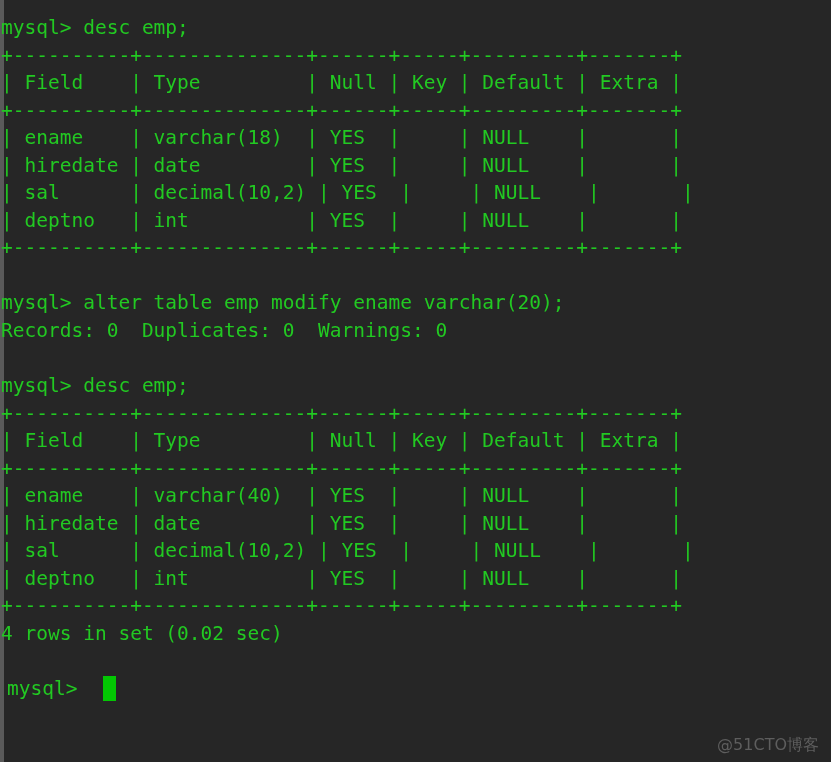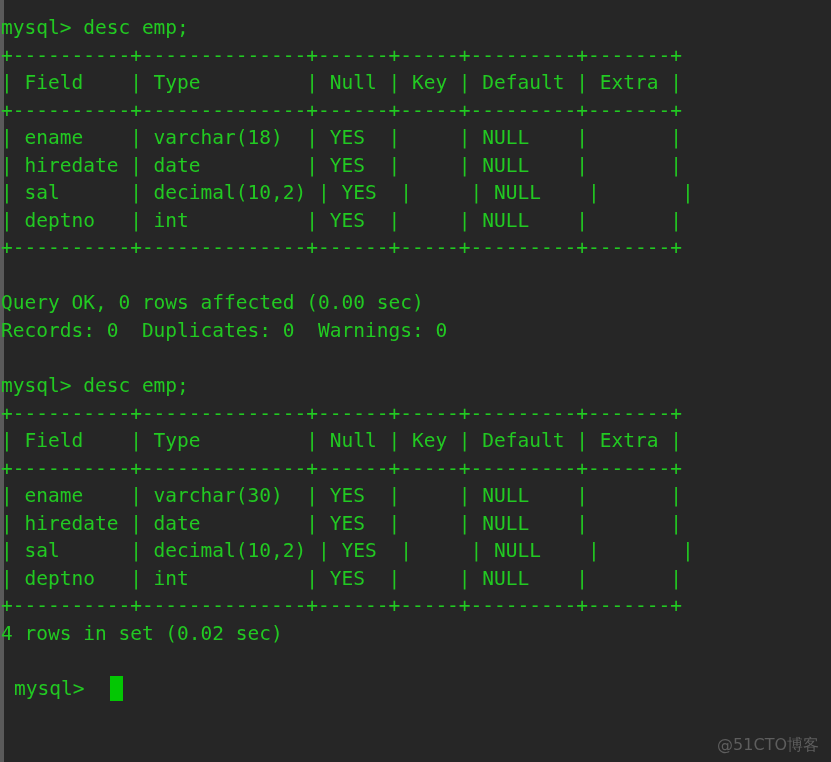--- a/index.html
+++ b/index.html
@@ -42,21 +42,21 @@
   .line.blank {
     color: transparent;
   }
   
   .prompt-line {
     height: 27.55px;
     line-height: 27.55px;
     font-size: 19.5px;
     color: #22c922;
     white-space: pre;
-    padding-left: 14px;
+    padding-left: 7px;
     display: flex;
     align-items: center;
   }
   .cursor-block {
     display: inline-block;
     width: 13px;
     height: 25px;
     background: #03c703;
     margin-left: 13.5px;
     vertical-align: middle;
@@ -83,28 +83,28 @@
     <div class="line">mysql&gt; desc emp;</div>
     <div class="line">+----------+--------------+------+-----+---------+-------+</div>
     <div class="line">| Field    | Type         | Null | Key | Default | Extra |</div>
     <div class="line">+----------+--------------+------+-----+---------+-------+</div>
     <div class="line">| ename    | varchar(18)  | YES  |     | NULL    |       |</div>
     <div class="line">| hiredate | date         | YES  |     | NULL    |       |</div>
     <div class="line">| sal      | decimal(10,2) | YES  |     | NULL    |       |</div>
     <div class="line">| deptno   | int          | YES  |     | NULL    |       |</div>
     <div class="line">+----------+--------------+------+-----+---------+-------+</div>
     <div class="line blank"></div>
-    <div class="line">Query OK, 0 rows affected (0.00 sec)</div>
+    <div class="line">mysql&gt; alter table emp modify ename varchar(20);</div>
     <div class="line">Records: 0  Duplicates: 0  Warnings: 0</div>
     <div class="line blank"></div>
     <div class="line">mysql&gt; desc emp;</div>
     <div class="line">+----------+--------------+------+-----+---------+-------+</div>
     <div class="line">| Field    | Type         | Null | Key | Default | Extra |</div>
     <div class="line">+----------+--------------+------+-----+---------+-------+</div>
-    <div class="line">| ename    | varchar(30)  | YES  |     | NULL    |       |</div>
+    <div class="line">| ename    | varchar(40)  | YES  |     | NULL    |       |</div>
     <div class="line">| hiredate | date         | YES  |     | NULL    |       |</div>
     <div class="line">| sal      | decimal(10,2) | YES  |     | NULL    |       |</div>
     <div class="line">| deptno   | int          | YES  |     | NULL    |       |</div>
     <div class="line">+----------+--------------+------+-----+---------+-------+</div>
     <div class="line">4 rows in set (0.02 sec)</div>
     <div class="line blank"></div>
 
     <div class="prompt-line">
       <span>mysql&gt; </span><span class="cursor-block"></span>
     </div>

